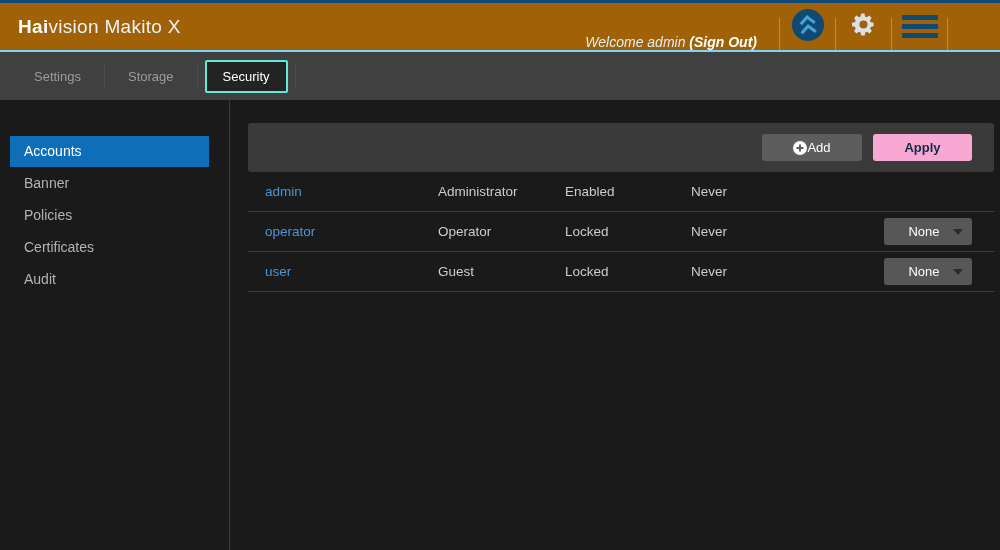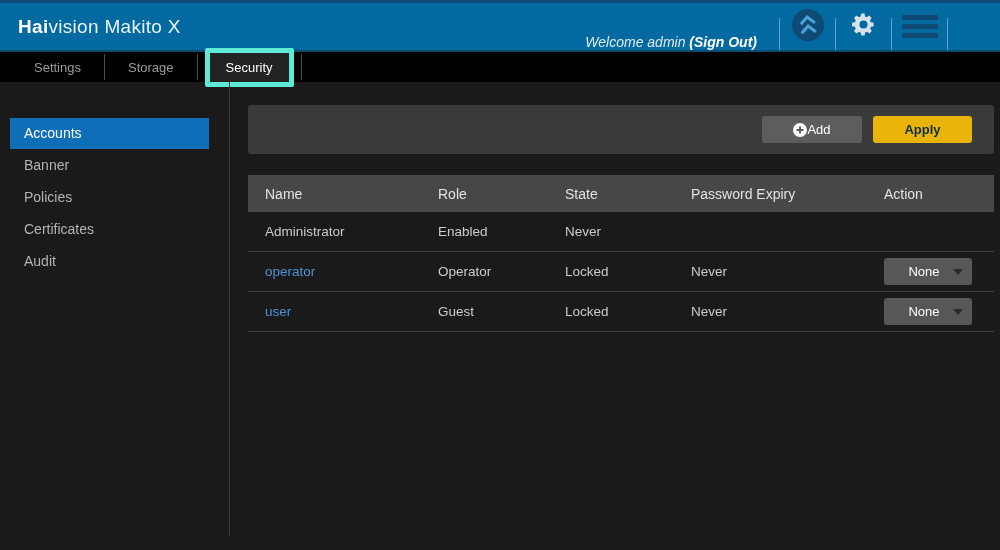--- a/index.html
+++ b/index.html
@@ -7,23 +7,23 @@
   body {
     font-family:"Liberation Sans", sans-serif;
     background:#1a1a1a;
     color:#cccccc;
     overflow:hidden;
   }
 
   
   .app-header {
     height:52px;
-    background:#0369a1;
+    background:#a16207;
     border-top:3px solid #0d4a77;
-    border-bottom:2px solid #0c4a6e;
+    border-bottom:2px solid #7dd3fc;
     display:flex;
     align-items:center;
     justify-content:space-between;
     padding:0 0 0 18px;
   }
   .brand { font-size:19px; color:#ffffff; letter-spacing:.3px; white-space:nowrap; }
   .brand .b { font-weight:bold; }
   .brand .r { font-weight:normal; color:#eaf3fa; }
 
   .header-right { display:flex; align-items:flex-end; height:100%;font-style:italic; }
@@ -34,36 +34,36 @@
     width:55px; height:100%;
     display:flex; align-items:center; justify-content:center;
     cursor:pointer;
   }
   .burger { display:flex; flex-direction:column; gap:4px; }
   .burger span { display:block; width:36px; height:5px; background:#0f4a74; border-radius:1px; }
   .header-right .end-pad { width:52px; height:100%; }
 
   
   .tabbar {
-    height:30px;
-    background:#000000;
+    height:48px;
+    background:#404040;
     display:flex;
     align-items:center;
     padding-left:18px;
   }
   .tab {
     font-size:13px;
     color:#9b9b9b;
     padding:7px 16px;
     cursor:pointer;
     white-space:nowrap;
   }
   .tab.active {
     color:#ffffff;
-    border:5px solid #5eead4;
+    border:2px solid #5eead4;
     border-radius:2px;
     background:#232323;
   }
   .tabsep { width:1px; height:26px; background:#4d4d4d; margin:0 7px; }
 
   
   .content { display:flex; height:455px; }
 
   .sidebar {
     width:230px;
@@ -108,21 +108,21 @@
     border:none;
     border-radius:3px;
     font-family:"Liberation Sans", sans-serif;
     font-size:13px;
     cursor:pointer;
     display:flex;
     align-items:center;
     justify-content:center;
   }
   .btn-add { width:100px; background:#5d5d5d; color:#ffffff; }
-  .btn-apply { width:99px; background:#eab308; color:#0e2e44; font-weight:bold; }
+  .btn-apply { width:99px; background:#f9a8d4; color:#0e2e44; font-weight:bold; }
 
   
   .grid-row {
     display:grid;
     grid-template-columns:173px 127px 126px 193px 1fr;
     align-items:center;
     padding-left:17px;
   }
   .table-head {
     margin-top:21px;
@@ -233,29 +233,23 @@
           <svg width="14" height="14" viewBox="0 0 14 14">
             <circle cx="7" cy="7" r="7" fill="#ffffff"></circle>
             <path d="M7 3.5v7M3.5 7h7" stroke="#5d5d5d" stroke-width="2"></path>
           </svg>
         </span>
         <span>Add</span>
       </button>
       <button class="btn btn-apply">Apply</button>
     </div>
 
-    <div class="grid-row table-head">
-      <div>Name</div>
-      <div>Role</div>
-      <div>State</div>
-      <div>Password Expiry</div>
-      <div>Action</div>
-    </div>
 
     <div class="grid-row trow">
+      <div><a class="cell-link">admin</a></div>
       <div>Administrator</div>
       <div>Enabled</div>
       <div>Never</div>
       <div class="cell-action"></div>
     </div>
 
     <div class="grid-row trow">
       <div><a class="cell-link">operator</a></div>
       <div>Operator</div>
       <div>Locked</div>

